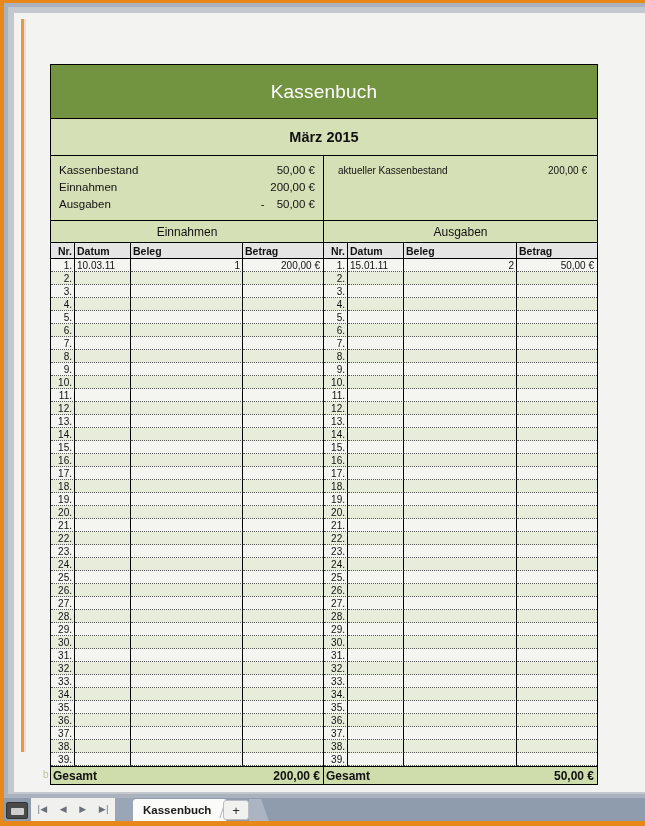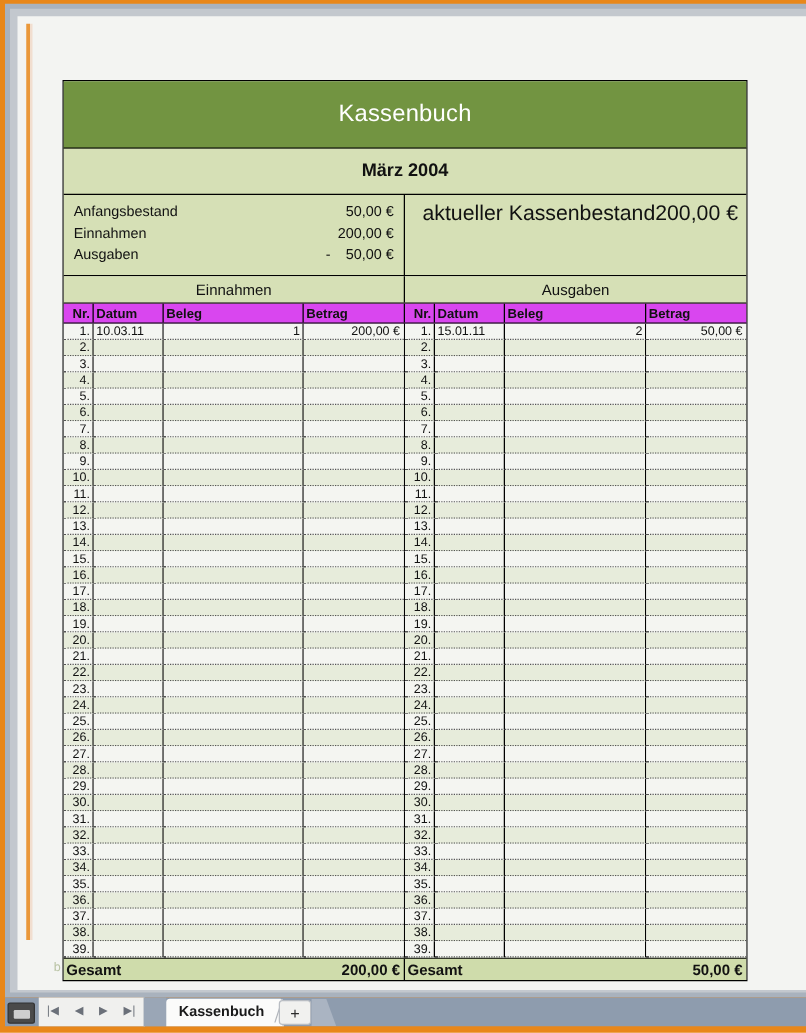--- a/index.html
+++ b/index.html
@@ -138,38 +138,38 @@
   #summary-right{
     width:50%;box-sizing:border-box;padding:6px 8px 0 14px;
   }
   .sumrow{
     display:flex;justify-content:space-between;align-items:baseline;
     font-size:11.5px;color:#111;height:17px;line-height:17px;
   }
   .sumrow .k{white-space:nowrap;}
   .sumrow .v{white-space:nowrap;text-align:right;}
   .sumrow .v .sign{display:inline-block;width:16px;text-align:left;}
-  #summary-right .sumrow{font-size:17px;}
+  #summary-right .sumrow{font-size:10px;}
   #summary-right .sumrow .v{padding-right:2px;}
 
   
   #section-row{
     display:flex;background:#d6e0b6;height:21px;
     border-bottom:1px solid #000;
   }
   #section-row .cell{
     width:50%;box-sizing:border-box;
     display:flex;align-items:center;justify-content:center;
     font-size:12px;color:#111;
   }
   #section-row .cell.first{border-right:1px solid #000;}
 
   
   #colhead{
-    display:flex;background:#d946ef;height:15px;
+    display:flex;background:#e5e5e5;height:15px;
     border-bottom:1px solid #000;
     font-size:10.5px;font-weight:bold;color:#111;
   }
   .half{display:flex;width:50%;box-sizing:border-box;}
   .half.first{border-right:1px solid #000;}
   .c-nr{width:24px;box-sizing:border-box;border-right:1px solid #000;
         display:flex;align-items:center;justify-content:flex-end;padding-right:2px;}
   .c-datum{width:56px;box-sizing:border-box;border-right:1px solid #000;
         display:flex;align-items:center;padding-left:2px;}
   .c-beleg{flex:1;box-sizing:border-box;border-right:1px solid #000;
@@ -219,27 +219,27 @@
         <div id="left-strip"></div>
         <div id="left-strip2"></div>
 
         <div id="sheet">
 
           <div id="title-band">
             <span class="txt">Kassenbuch</span>
           </div>
 
           <div id="month-band">
-            <span class="txt">März 2004</span>
+            <span class="txt">März 2015</span>
           </div>
 
           <div id="summary">
             <div id="summary-left">
                 <div class="sumrow">
-                  <span class="k">Anfangsbestand</span>
+                  <span class="k">Kassenbestand</span>
                   <span class="v"><span class="sign"></span><span>50,00 €</span></span>
                 </div>
                 <div class="sumrow">
                   <span class="k">Einnahmen</span>
                   <span class="v"><span class="sign"></span><span>200,00 €</span></span>
                 </div>
                 <div class="sumrow">
                   <span class="k">Ausgaben</span>
                   <span class="v"><span class="sign">-</span><span>50,00 €</span></span>
                 </div>

